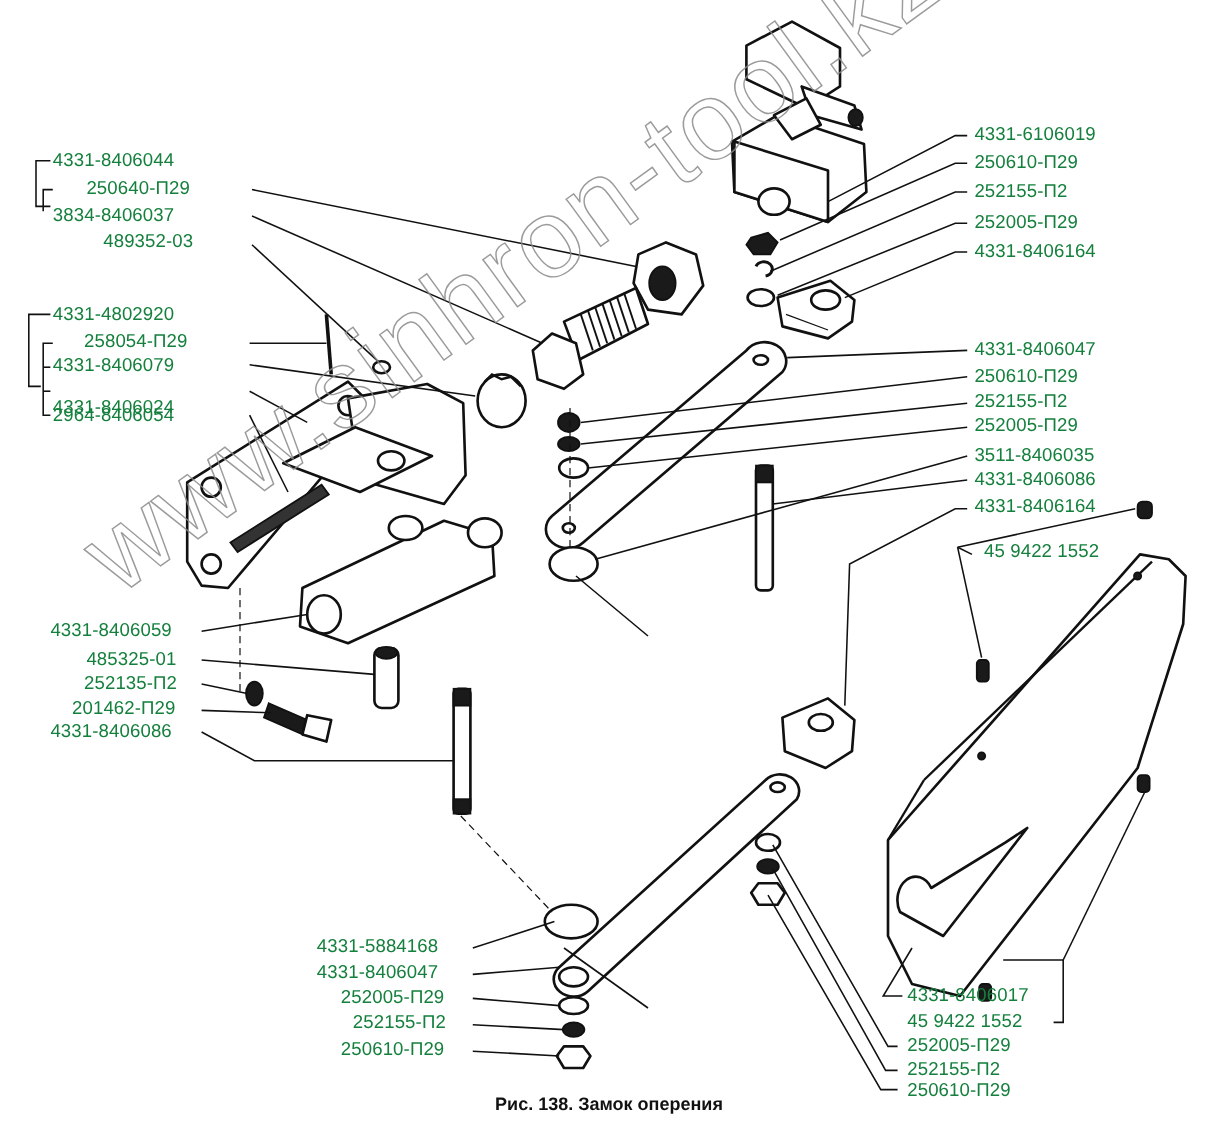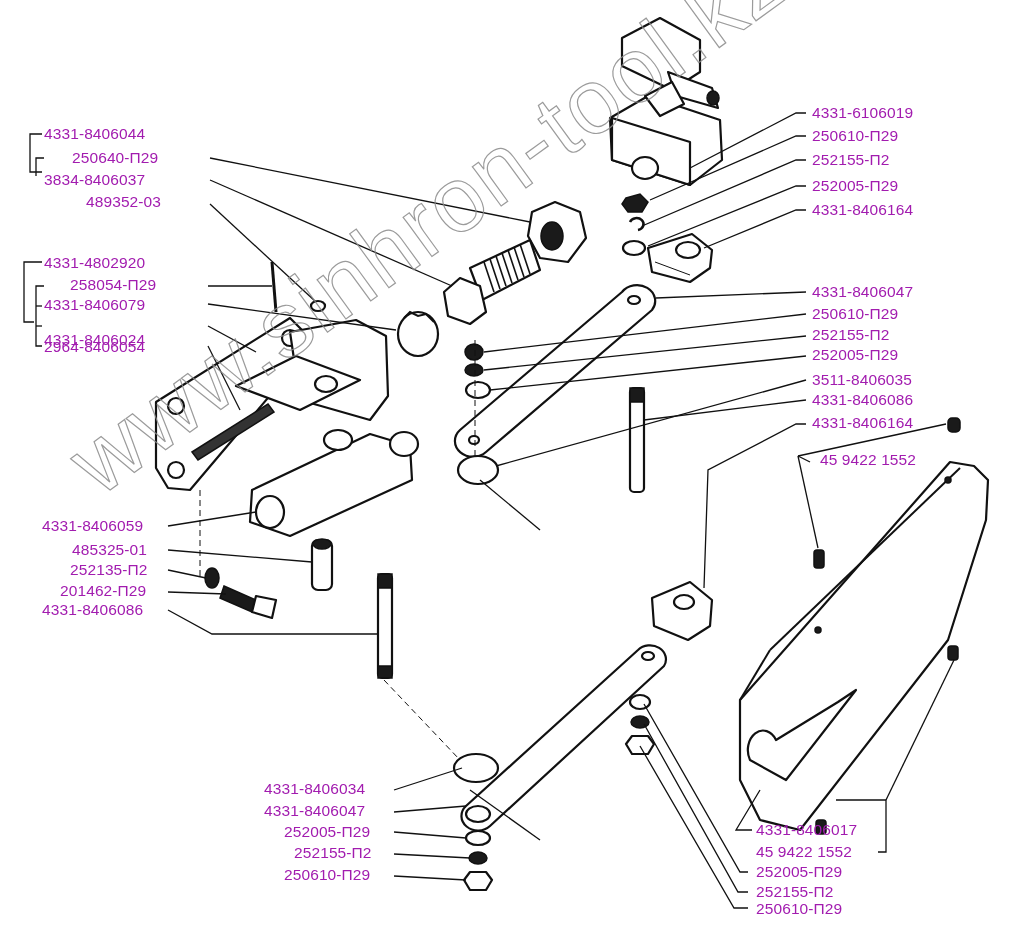--- a/index.html
+++ b/index.html
@@ -1,20 +1,20 @@
 <!DOCTYPE html>
 <html><head>
   <meta charset="utf-8">
   <style>
     html, body { margin: 0; padding: 0; background: #ffffff; }
     body { width: 1015px; height: 944px; position: relative; overflow: hidden;
            font-family: "Liberation Sans", sans-serif; color: #1a1a1a; }
     #stage { position: absolute; left: 0; top: 0; width: 1015px; height: 944px; }
     .lbl { position: absolute; font-family: "Liberation Sans", sans-serif; font-size: 15.5px;
-           line-height: 18px; white-space: nowrap; color: #a21caf; letter-spacing: 0.1px; }
+           line-height: 18px; white-space: nowrap; color: #15803d; letter-spacing: 0.1px; }
     .caption { position: absolute; left: 0; width: 1015px; top: 912px; text-align: center;
                font-family: "Liberation Sans", sans-serif; font-weight: bold; font-size: 15px;
                color: #111; }
     .watermark { position: absolute; left: 50px; top: 430px; font-family: "Liberation Sans", sans-serif;
                  font-size: 92px; color: transparent; -webkit-text-stroke: 1.2px #8a8a8a;
                  transform: rotate(-36deg); transform-origin: 0 0; white-space: nowrap;
                  letter-spacing: 2px; opacity: 0.85; pointer-events: none; }
     svg .part { fill: #ffffff; stroke: #111; stroke-width: 2.2; stroke-linejoin: round; }
     svg .dark { fill: #1a1a1a; stroke: #111; stroke-width: 1.5; }
     svg .leader { fill: none; stroke: #111; stroke-width: 1.3; }
@@ -234,21 +234,21 @@
   <div class="lbl" style="left:44px;top:296px">4331-8406079</div>
   <div class="lbl" style="left:44px;top:331px">4331-8406024</div>
   <div class="lbl" style="left:44px;top:338px">2964-8406054</div>
 
   <div class="lbl" style="left:42px;top:517px">4331-8406059</div>
   <div class="lbl" style="left:72px;top:541px">485325-01</div>
   <div class="lbl" style="left:70px;top:561px">252135-П2</div>
   <div class="lbl" style="left:60px;top:582px">201462-П29</div>
   <div class="lbl" style="left:42px;top:601px">4331-8406086</div>
 
-  <div class="lbl" style="left:264px;top:780px">4331-8406034</div>
+  <div class="lbl" style="left:264px;top:780px">4331-5884168</div>
   <div class="lbl" style="left:264px;top:802px">4331-8406047</div>
   <div class="lbl" style="left:284px;top:823px">252005-П29</div>
   <div class="lbl" style="left:294px;top:844px">252155-П2</div>
   <div class="lbl" style="left:284px;top:866px">250610-П29</div>
 
   <div class="lbl" style="left:812px;top:104px">4331-6106019</div>
   <div class="lbl" style="left:812px;top:127px">250610-П29</div>
   <div class="lbl" style="left:812px;top:151px">252155-П2</div>
   <div class="lbl" style="left:812px;top:177px">252005-П29</div>
   <div class="lbl" style="left:812px;top:201px">4331-8406164</div>
@@ -261,13 +261,14 @@
   <div class="lbl" style="left:812px;top:391px">4331-8406086</div>
   <div class="lbl" style="left:812px;top:414px">4331-8406164</div>
   <div class="lbl" style="left:820px;top:451px">45 9422 1552</div>
 
   <div class="lbl" style="left:756px;top:821px">4331-8406017</div>
   <div class="lbl" style="left:756px;top:843px">45 9422 1552</div>
   <div class="lbl" style="left:756px;top:863px">252005-П29</div>
   <div class="lbl" style="left:756px;top:883px">252155-П2</div>
   <div class="lbl" style="left:756px;top:900px">250610-П29</div>
 
+  <div class="caption">Рис. 138. Замок оперения</div>
 </div>
 
 </body></html>

